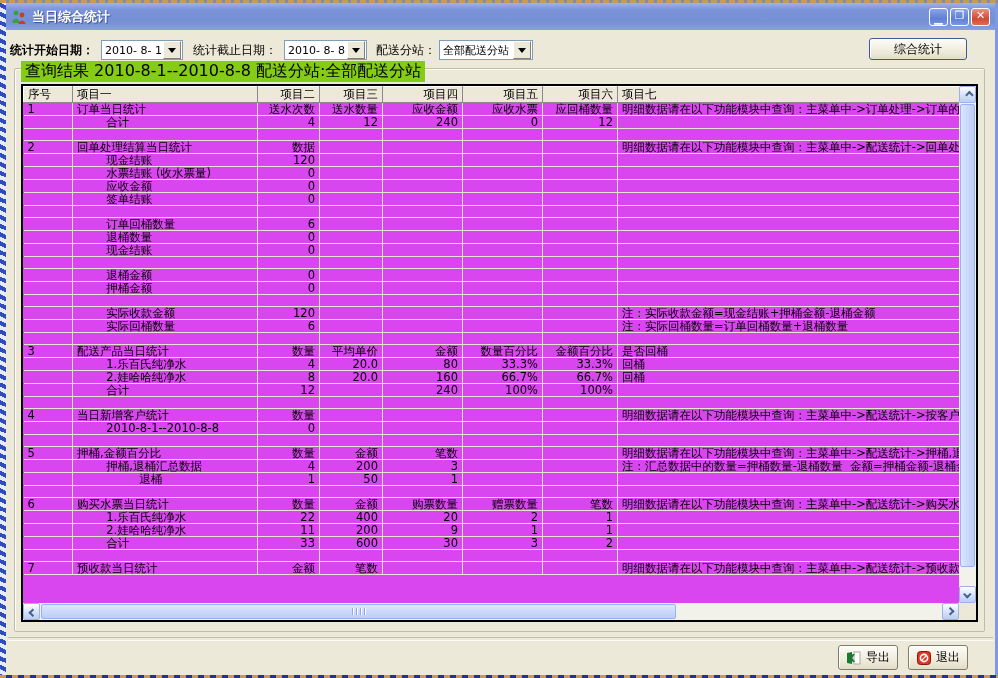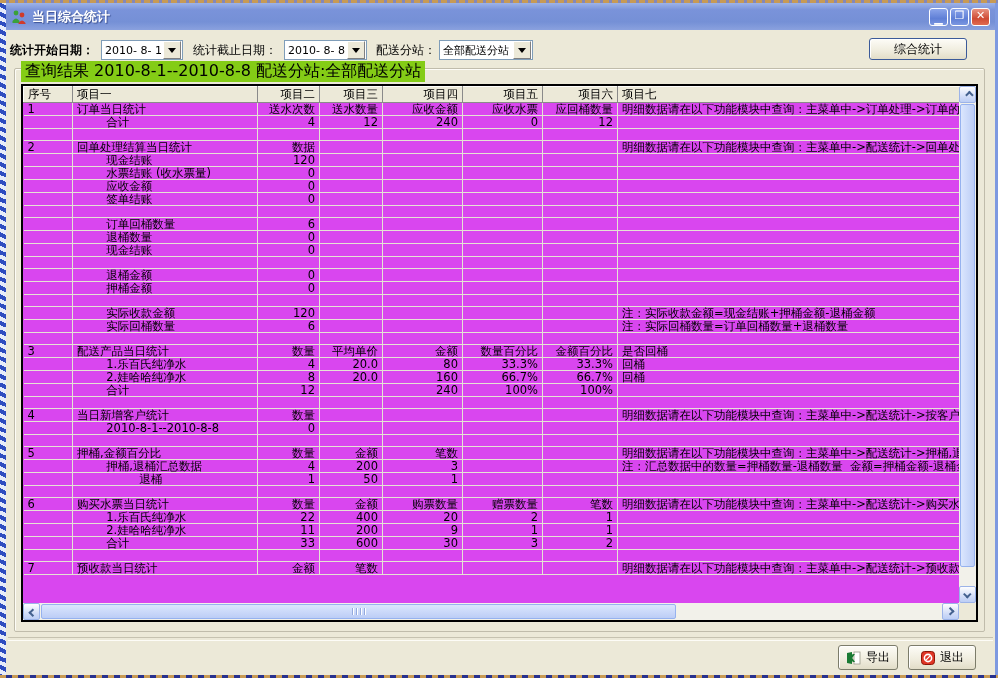--- a/index.html
+++ b/index.html
@@ -591,21 +591,21 @@
     <span class="btn-ico">
       <svg width="15" height="14" viewBox="0 0 15 14">
         <rect x="8" y="1" width="6" height="12" fill="#fff" stroke="#9a9a8a" stroke-width="0.8"></rect>
         <path d="M1 2 L6 1 L6 13 L1 12 Z" fill="#1a7a33"></path>
         <text x="0.8" y="11" font-size="11" font-weight="bold" fill="#1a7a33" font-family="DejaVu Sans, sans-serif">X</text>
       </svg>
     </span>
     <span>导出</span>
   </div>
 
-  <div class="xpbtn" style="left:902px;top:615px;width:68px;height:25px;">
+  <div class="xpbtn" style="left:902px;top:615px;width:60px;height:25px;">
     <span class="btn-ico">
       <svg width="14" height="14" viewBox="0 0 14 14">
         <rect x="0.5" y="0.5" width="13" height="13" rx="3" fill="#e03525" stroke="#8c1507"></rect>
         <circle cx="7" cy="7" r="3.6" fill="none" stroke="#fff" stroke-width="1.6"></circle>
         <line x1="4.4" y1="9.6" x2="9.6" y2="4.4" stroke="#fff" stroke-width="1.3"></line>
       </svg>
     </span>
     <span>退出</span>
   </div>
 

